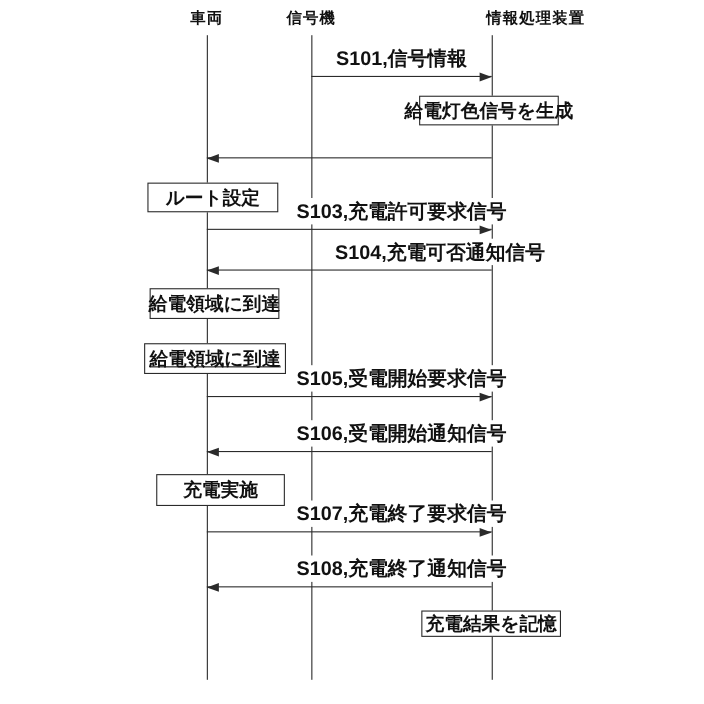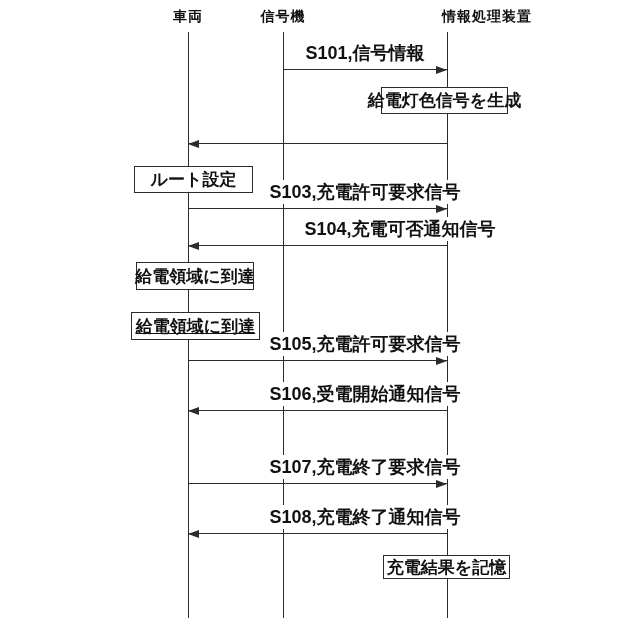--- a/index.html
+++ b/index.html
@@ -87,28 +87,29 @@
     <div class="msg-line" style="left: 188px; top: 143px; width: 259px;"></div>
     <div class="arrowhead left" style="top: 140px; left: 188px;"></div>
     <div class="msg-line" style="left: 188px; top: 208px; width: 259px;"></div>
     <div class="arrowhead right" style="top: 205px; left: 436px;"></div>
     <div class="msg-label" style="left: 365px; top: 204px;">S103,充電許可要求信号</div>
     <div class="msg-line" style="left: 188px; top: 245px; width: 259px;"></div>
     <div class="arrowhead left" style="top: 242px; left: 188px;"></div>
     <div class="msg-label" style="left: 355px; top: 241px; margin-left: 45px;">S104,充電可否通知信号</div>
     <div class="msg-line" style="left: 188px; top: 360px; width: 259px;"></div>
     <div class="arrowhead right" style="top: 357px; left: 436px;"></div>
-    <div class="msg-label" style="left: 365px; top: 356px;">S105,充電許可要求信号</div>
+    <div class="msg-label" style="left: 365px; top: 356px;">S105,受電開始要求信号</div>
     <div class="msg-line" style="left: 188px; top: 410px; width: 259px;"></div>
     <div class="arrowhead left" style="top: 407px; left: 188px;"></div>
     <div class="msg-label" style="left: 365px; top: 406px;">S106,受電開始通知信号</div>
     <div class="msg-line" style="left: 188px; top: 483px; width: 259px;"></div>
     <div class="arrowhead right" style="top: 480px; left: 436px;"></div>
     <div class="msg-label" style="left: 365px; top: 479px;">S107,充電終了要求信号</div>
     <div class="msg-line" style="left: 188px; top: 533px; width: 259px;"></div>
     <div class="arrowhead left" style="top: 530px; left: 188px;"></div>
     <div class="msg-label" style="left: 365px; top: 529px;">S108,充電終了通知信号</div>
     <div class="action-box" style="left: 381px; top: 87px; width: 127px; height: 27px;">給電灯色信号を生成</div>
     <div class="action-box" style="left: 134px; top: 166px; width: 119px; height: 27px;">ルート設定</div>
     <div class="action-box" style="left: 136px; top: 262px; width: 118px; height: 28px;">給電領域に到達</div>
     <div class="action-box" style="left: 131px; top: 312px; width: 129px; height: 28px; text-decoration: underline;">給電領域に到達</div>
+    <div class="action-box" style="left: 142px; top: 431px; width: 117px; height: 29px;">充電実施</div>
     <div class="action-box" style="left: 383px; top: 555px; width: 127px; height: 24px;">充電結果を記憶</div>
   </div>
 
 </body></html>

